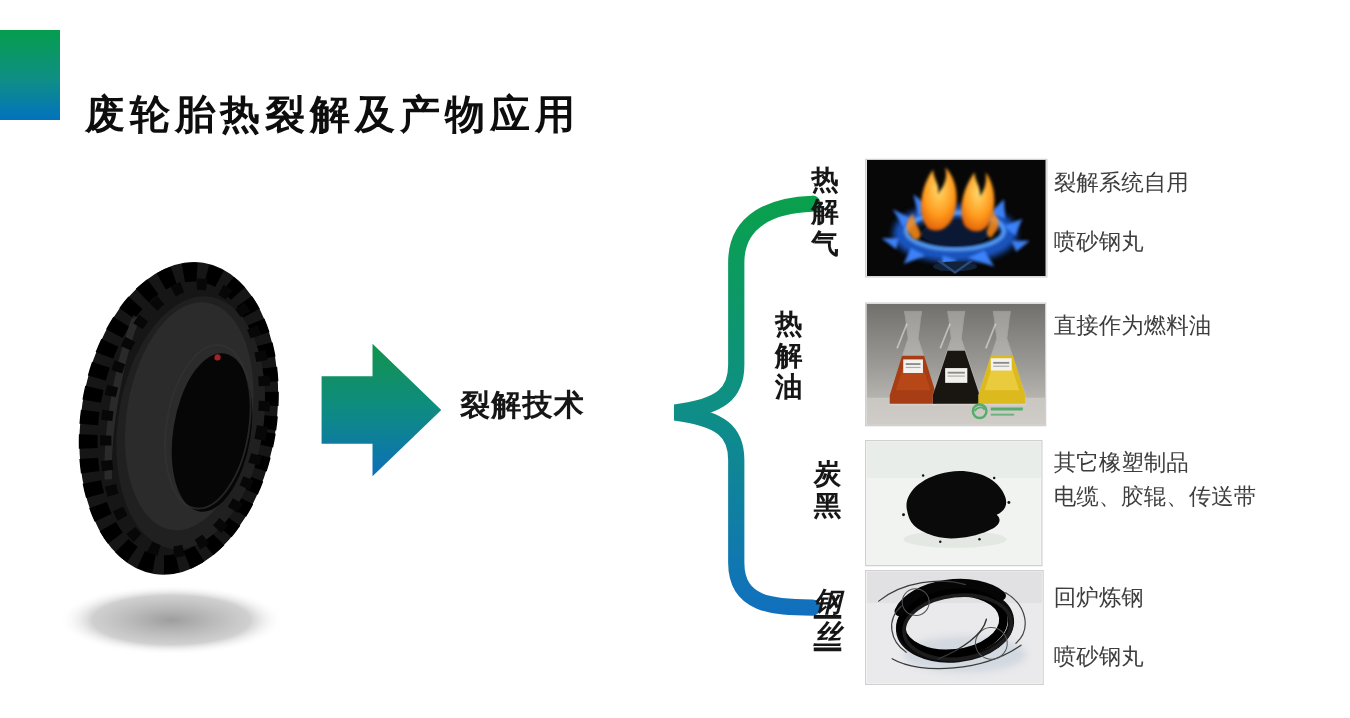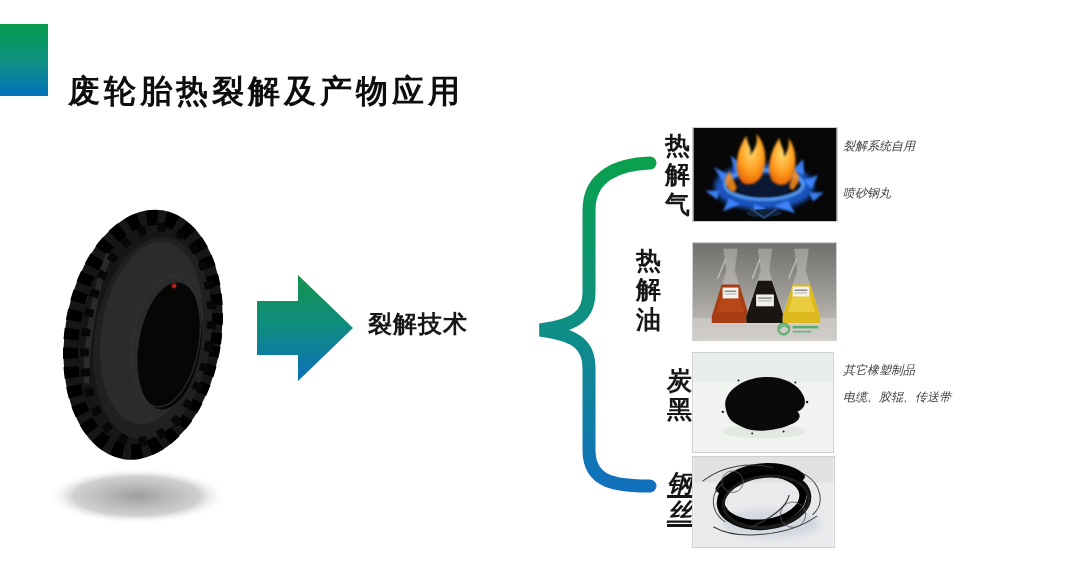--- a/index.html
+++ b/index.html
@@ -20,29 +20,29 @@
     position:absolute;left:257px;top:275px;width:96px;height:106px;
     background:linear-gradient(180deg,#13934d 0%,#0e8c80 48%,#0d6fb9 100%);
     clip-path:polygon(0 26px,41px 26px,41px 0,96px 53px,41px 106px,41px 80px,0 80px);
   }
   .center-label{
     position:absolute;left:368px;top:308px;font-size:24px;font-weight:700;
     letter-spacing:1px;color:#161616;white-space:nowrap;
   }
   .brace{position:absolute;left:528px;top:138px;width:140px;height:372px;}
   .vlabel{
-    position:absolute;width:1em;font-size:25px;line-height:1.17;font-weight:700;
-    color:#161616;word-break:break-all;text-align:center;margin-left:16px;
+    position:absolute;width:1em;font-size:22px;line-height:1.17;font-weight:700;
+    color:#161616;word-break:break-all;text-align:center;
   }
   .vlabel.underlined{text-decoration:underline;text-decoration-thickness:3px;text-underline-offset:3px;font-style:italic;}
   .photo{
     position:absolute;border:1px solid #d0d0d0;box-sizing:border-box;overflow:hidden;background:#fff;
   }
   .photo svg{display:block;width:100%;height:100%;}
-  .desc{position:absolute;left:843px;font-size:12px;line-height:20px;color:#3d3d3d;white-space:nowrap;font-style:italic;}
+  .desc{position:absolute;left:843px;font-size:18px;line-height:20px;color:#3d3d3d;white-space:nowrap;}
   .gap-lg .desc-line{margin-bottom:27px;}
   .gap-sm .desc-line{margin-bottom:7px;}
 </style>
 </head>
 <body>
 
 <div class="stage">
 
   <div class="accent-square"></div>
   <div class="slide-title">废轮胎热裂解及产物应用</div>
@@ -158,20 +158,21 @@
 
       <g opacity="0.85">
         <circle cx="92" cy="87" r="5.5" fill="none" stroke="#41a75c" stroke-width="2"></circle>
         <path d="M88,87 C90,83 95,83 96,86" stroke="#41a75c" stroke-width="1.4" fill="none"></path>
         <rect x="101" y="84" width="26" height="2.4" fill="#41a75c"></rect>
         <rect x="101" y="89" width="19" height="1.6" fill="#41a75c" opacity="0.8"></rect>
       </g>
     </svg>
   </div>
   <div class="desc gap-lg" style="top:250px;">
+    <div class="desc-line">直接作为燃料油</div>
   </div>
 
   <div class="vlabel" style="left:651px;top:366px;">炭黑</div>
   <div class="photo" style="left:692px;top:352px;width:142px;height:101px;">
     <svg viewBox="0 0 142 101" xmlns="http://www.w3.org/2000/svg">
       <rect width="142" height="101" fill="#f0f3f0"></rect>
       <rect width="142" height="30" fill="#e9ede9"></rect>
       <ellipse cx="72" cy="80" rx="42" ry="7" fill="#dde2dd" opacity="0.7"></ellipse>
       <path fill="#0a0a0a" d="M33,57 C29,42 46,28 67,25 C88,22 106,30 112,43 C116,51 113,57 106,60 C111,64 108,70 99,73 C86,79 64,82 51,76 C39,71 35,67 33,57 Z"></path>
       <circle cx="30" cy="60" r="1.2" fill="#151515"></circle>
@@ -206,14 +207,18 @@
         <path d="M12,18 C34,4 64,4 84,12" stroke="#3a3a3a" stroke-width="1"></path>
         <path d="M18,66 C40,82 92,84 124,66" stroke="#3a3a3a" stroke-width="1"></path>
         <path d="M116,22 C132,34 134,54 120,64" stroke="#444444" stroke-width="1"></path>
         <path d="M30,62 C18,52 16,34 30,24" stroke="#444444" stroke-width="1"></path>
         <circle cx="42" cy="22" r="11" stroke="#555555" stroke-width="0.8"></circle>
         <circle cx="100" cy="62" r="13" stroke="#555555" stroke-width="0.8"></circle>
         <path d="M56,70 C76,64 94,54 98,42" stroke="#333333" stroke-width="1.2"></path>
       </g>
     </svg>
   </div>
+  <div class="desc gap-lg" style="top:468px;">
+    <div class="desc-line">回炉炼钢</div>
+    <div class="desc-line">喷砂钢丸</div>
+  </div>
 
 </div>
 
 </body></html>

